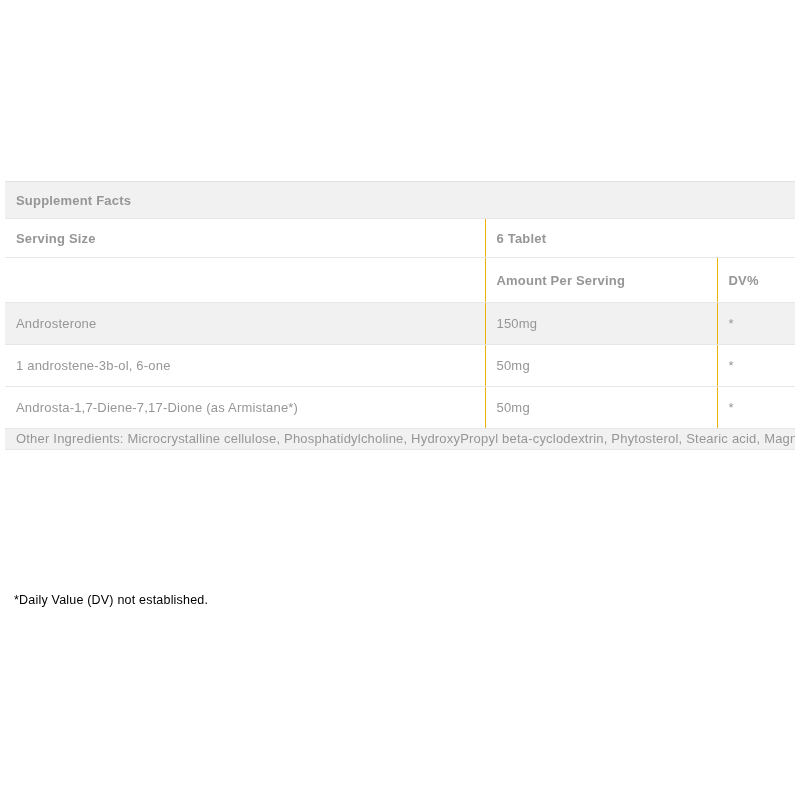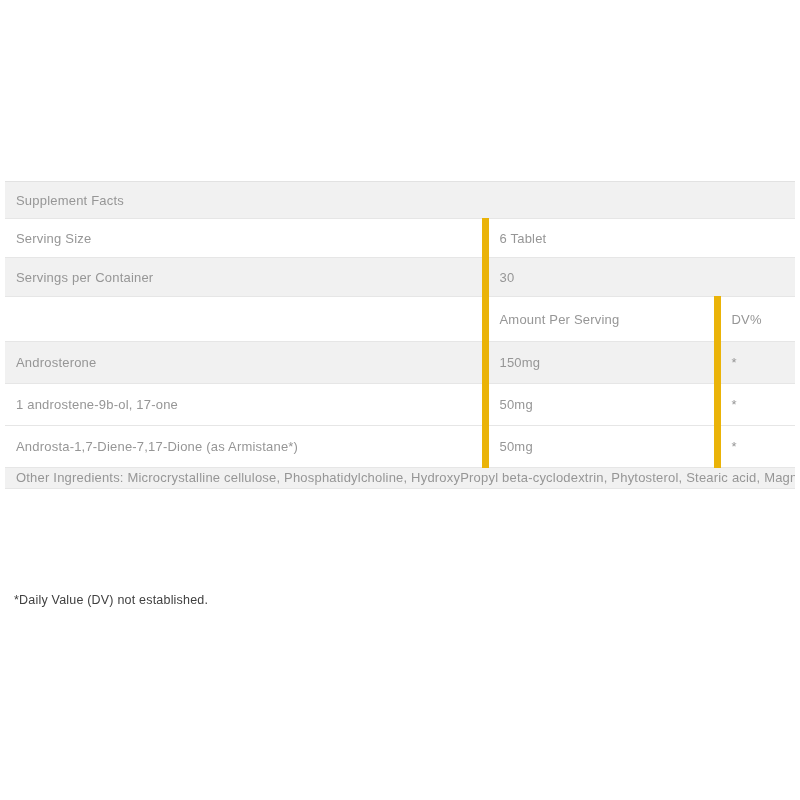--- a/index.html
+++ b/index.html
@@ -31,38 +31,38 @@
     border-bottom: 1px solid #e6e6e6;
     font-size: 13px;
     color: #969696;
     padding: 0 0 0 11px;
     vertical-align: middle;
     letter-spacing: 0.2px;
     overflow: hidden;
     white-space: nowrap;
   }
   tr.gray td { background: #f1f1f1; }
-  td.b { color: #3f3f3f; font-weight: 400; }
-  td.br { border-right: 7px solid #eab308; }
+  td.b { color: #3f3f3f; font-weight: 700; }
+  td.br { border-right: 1px solid #eab308; }
   tr.r-title td   { height: 36px; }
   tr.r-serving td { height: 38px; }
   tr.r-head td    { height: 44px; }
   tr.r-item td    { height: 41px; }
   td.other {
     white-space: normal;
     line-height: 20px;
     padding: 12px 40px 12px 11px;
     height: auto;
   }
   .footnote {
     position: absolute;
     top: 593px;
     left: 14px;
     font-size: 12.5px;
-    color: #404040;
+    color: #000000;
     letter-spacing: 0.2px;
   }
 </style>
 </head>
 <body>
 
 <div class="page">
 
   <table class="facts">
     <colgroup>
@@ -73,39 +73,35 @@
     <tbody>
       <tr class="gray r-title">
         <td colspan="3" class="b">Supplement Facts</td>
       </tr>
 
       <tr class="r-serving">
         <td class="b br">Serving Size</td>
         <td colspan="2" class="b">6 Tablet</td>
       </tr>
 
-      <tr class="gray r-serving">
-        <td class="br">Servings per Container</td>
-        <td colspan="2">30</td>
-      </tr>
 
       <tr class="r-head">
         <td class="br"></td>
         <td class="b br">Amount Per Serving</td>
         <td class="b">DV%</td>
       </tr>
 
       <tr class="gray r-item">
         <td class="br">Androsterone</td>
         <td class="br">150mg</td>
         <td>*</td>
       </tr>
 
       <tr class="r-item">
-        <td class="br">1 androstene-9b-ol, 17-one</td>
+        <td class="br">1 androstene-3b-ol, 6-one</td>
         <td class="br">50mg</td>
         <td>*</td>
       </tr>
 
 
       <tr class="r-item">
         <td class="br">Androsta-1,7-Diene-7,17-Dione (as Armistane*)</td>
         <td class="br">50mg</td>
         <td>*</td>
       </tr>

